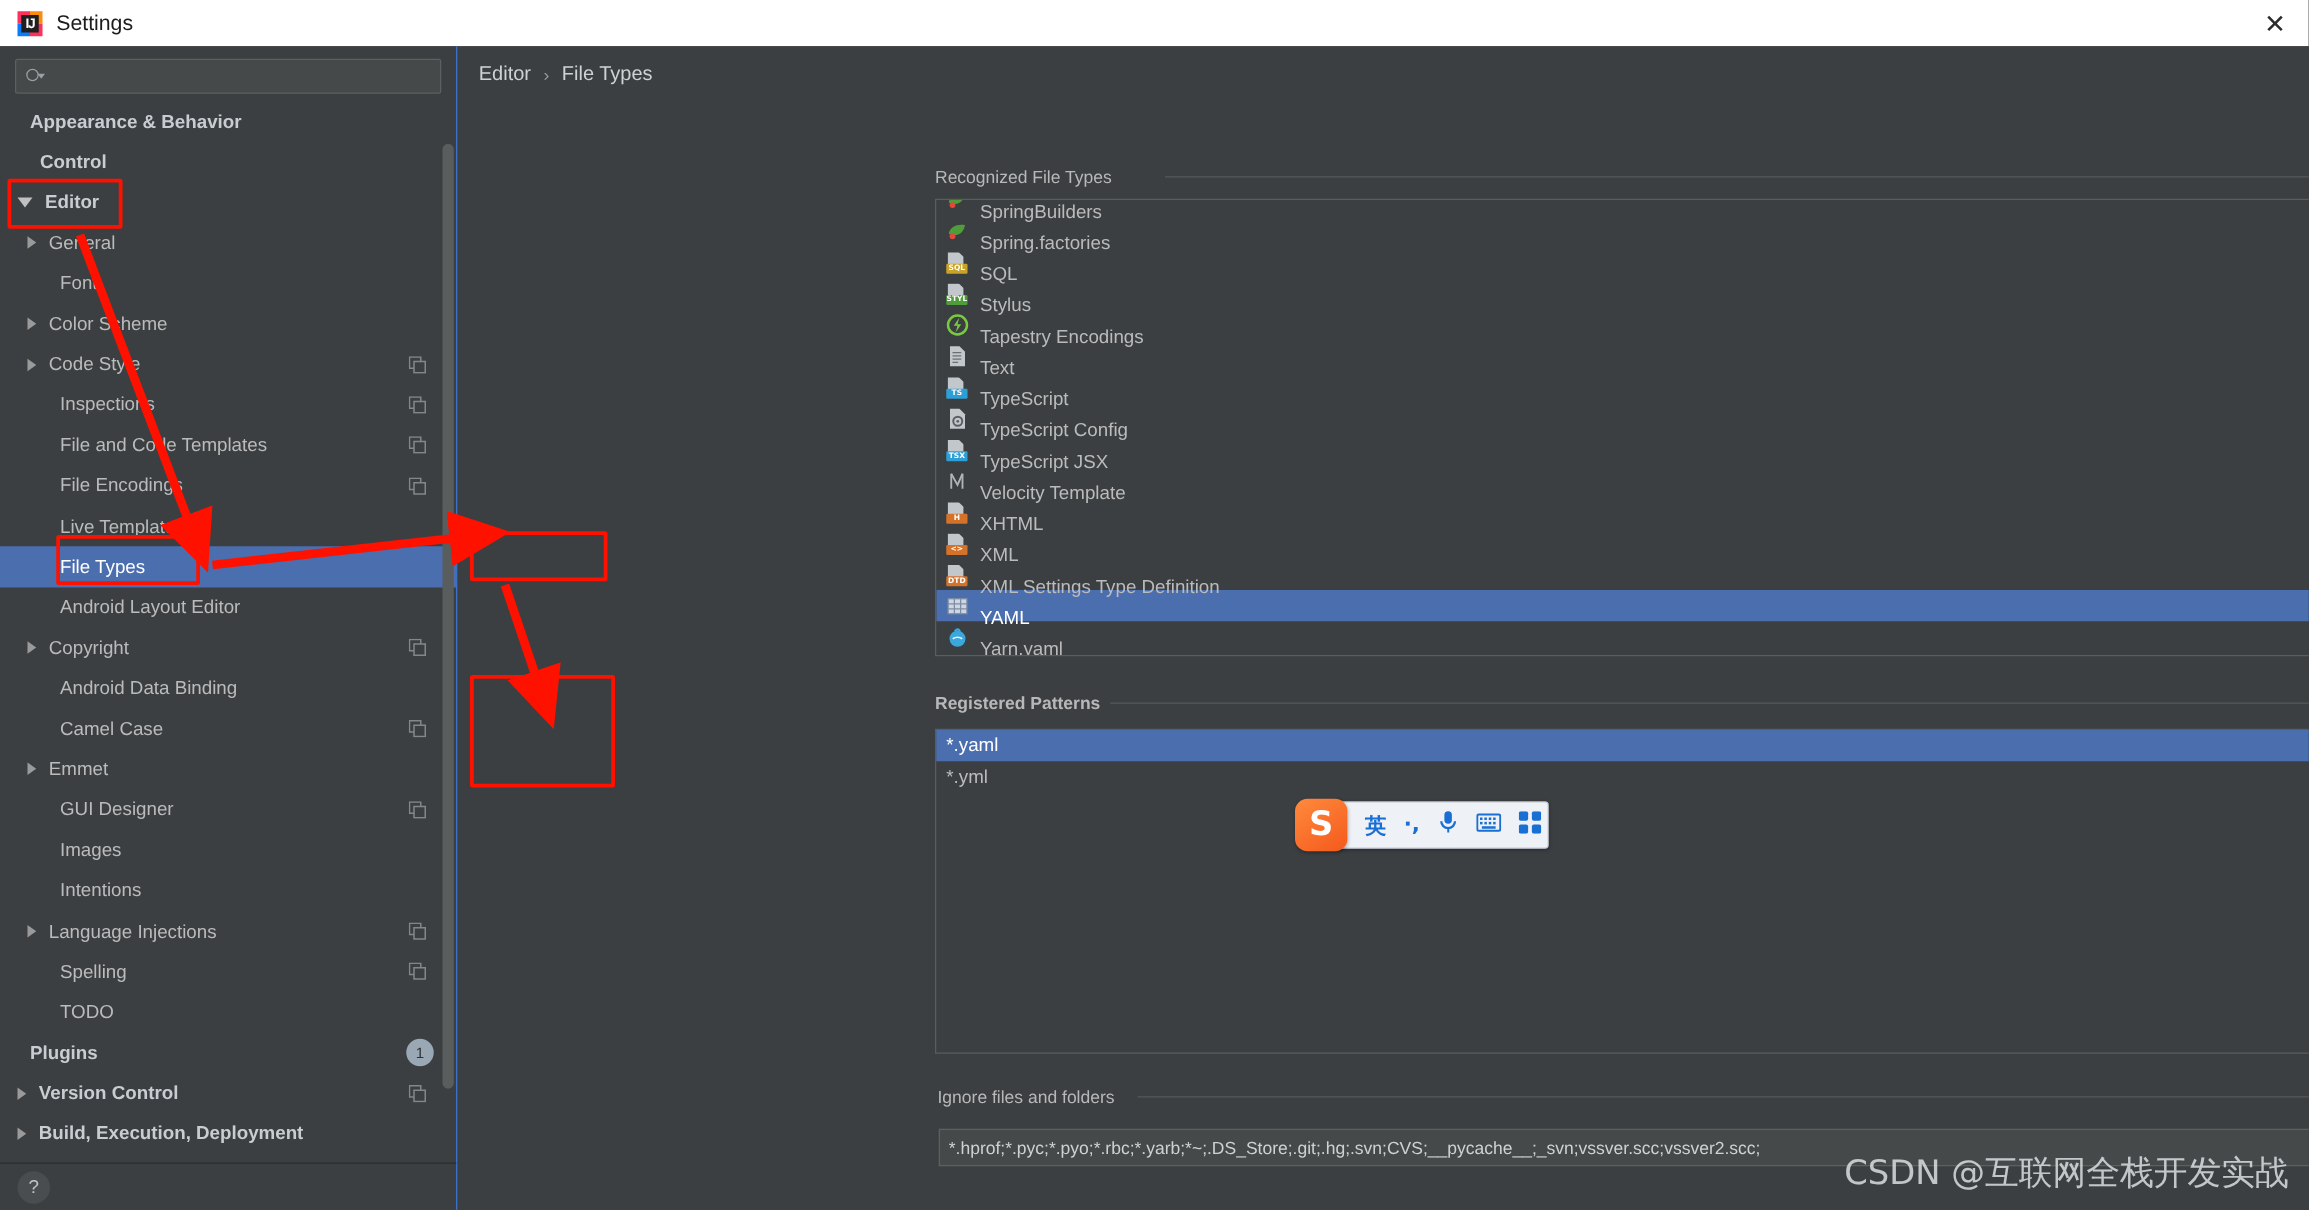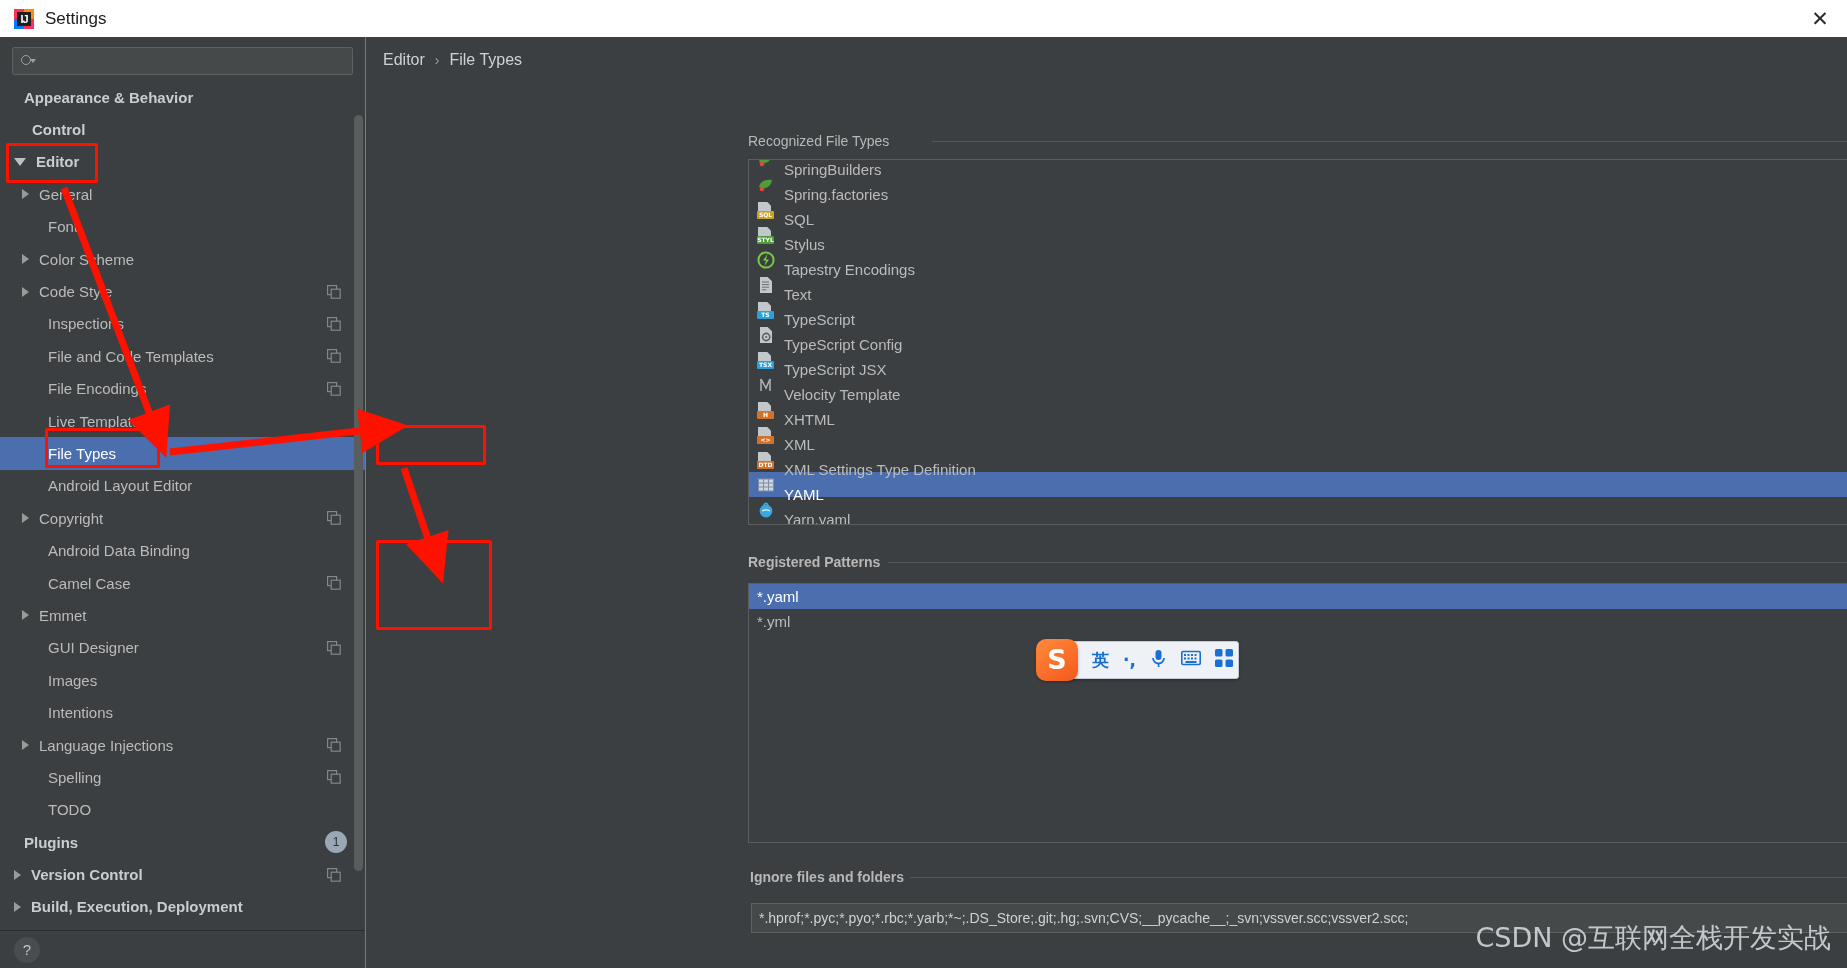--- a/index.html
+++ b/index.html
@@ -485,21 +485,21 @@
       <div id="pat-list">
           <div class="patrow sel">
             <span>*.yaml</span>
           </div>
           <div class="patrow">
             <span>*.yml</span>
           </div>
         </div>
     </div>
 
-    <div class="group-title" style="left:384px; top:832px;font-weight:bold;">Ignore files and folders</div>
+    <div class="group-title" style="left:384px; top:832px;">Ignore files and folders</div>
     <div class="group-rule" style="left:544px; top:840px; width:1264px;"></div>
     <div class="ign-field">*.hprof;*.pyc;*.pyo;*.rbc;*.yarb;*~;.DS_Store;.git;.hg;.svn;CVS;__pycache__;_svn;vssver.scc;vssver2.scc;</div>
 
 
     <div class="watermark">CSDN @互联网全栈开发实战</div>
   </div>
 </div>
 
 <div class="sogou">
   <div class="sogou-logo">S</div>

